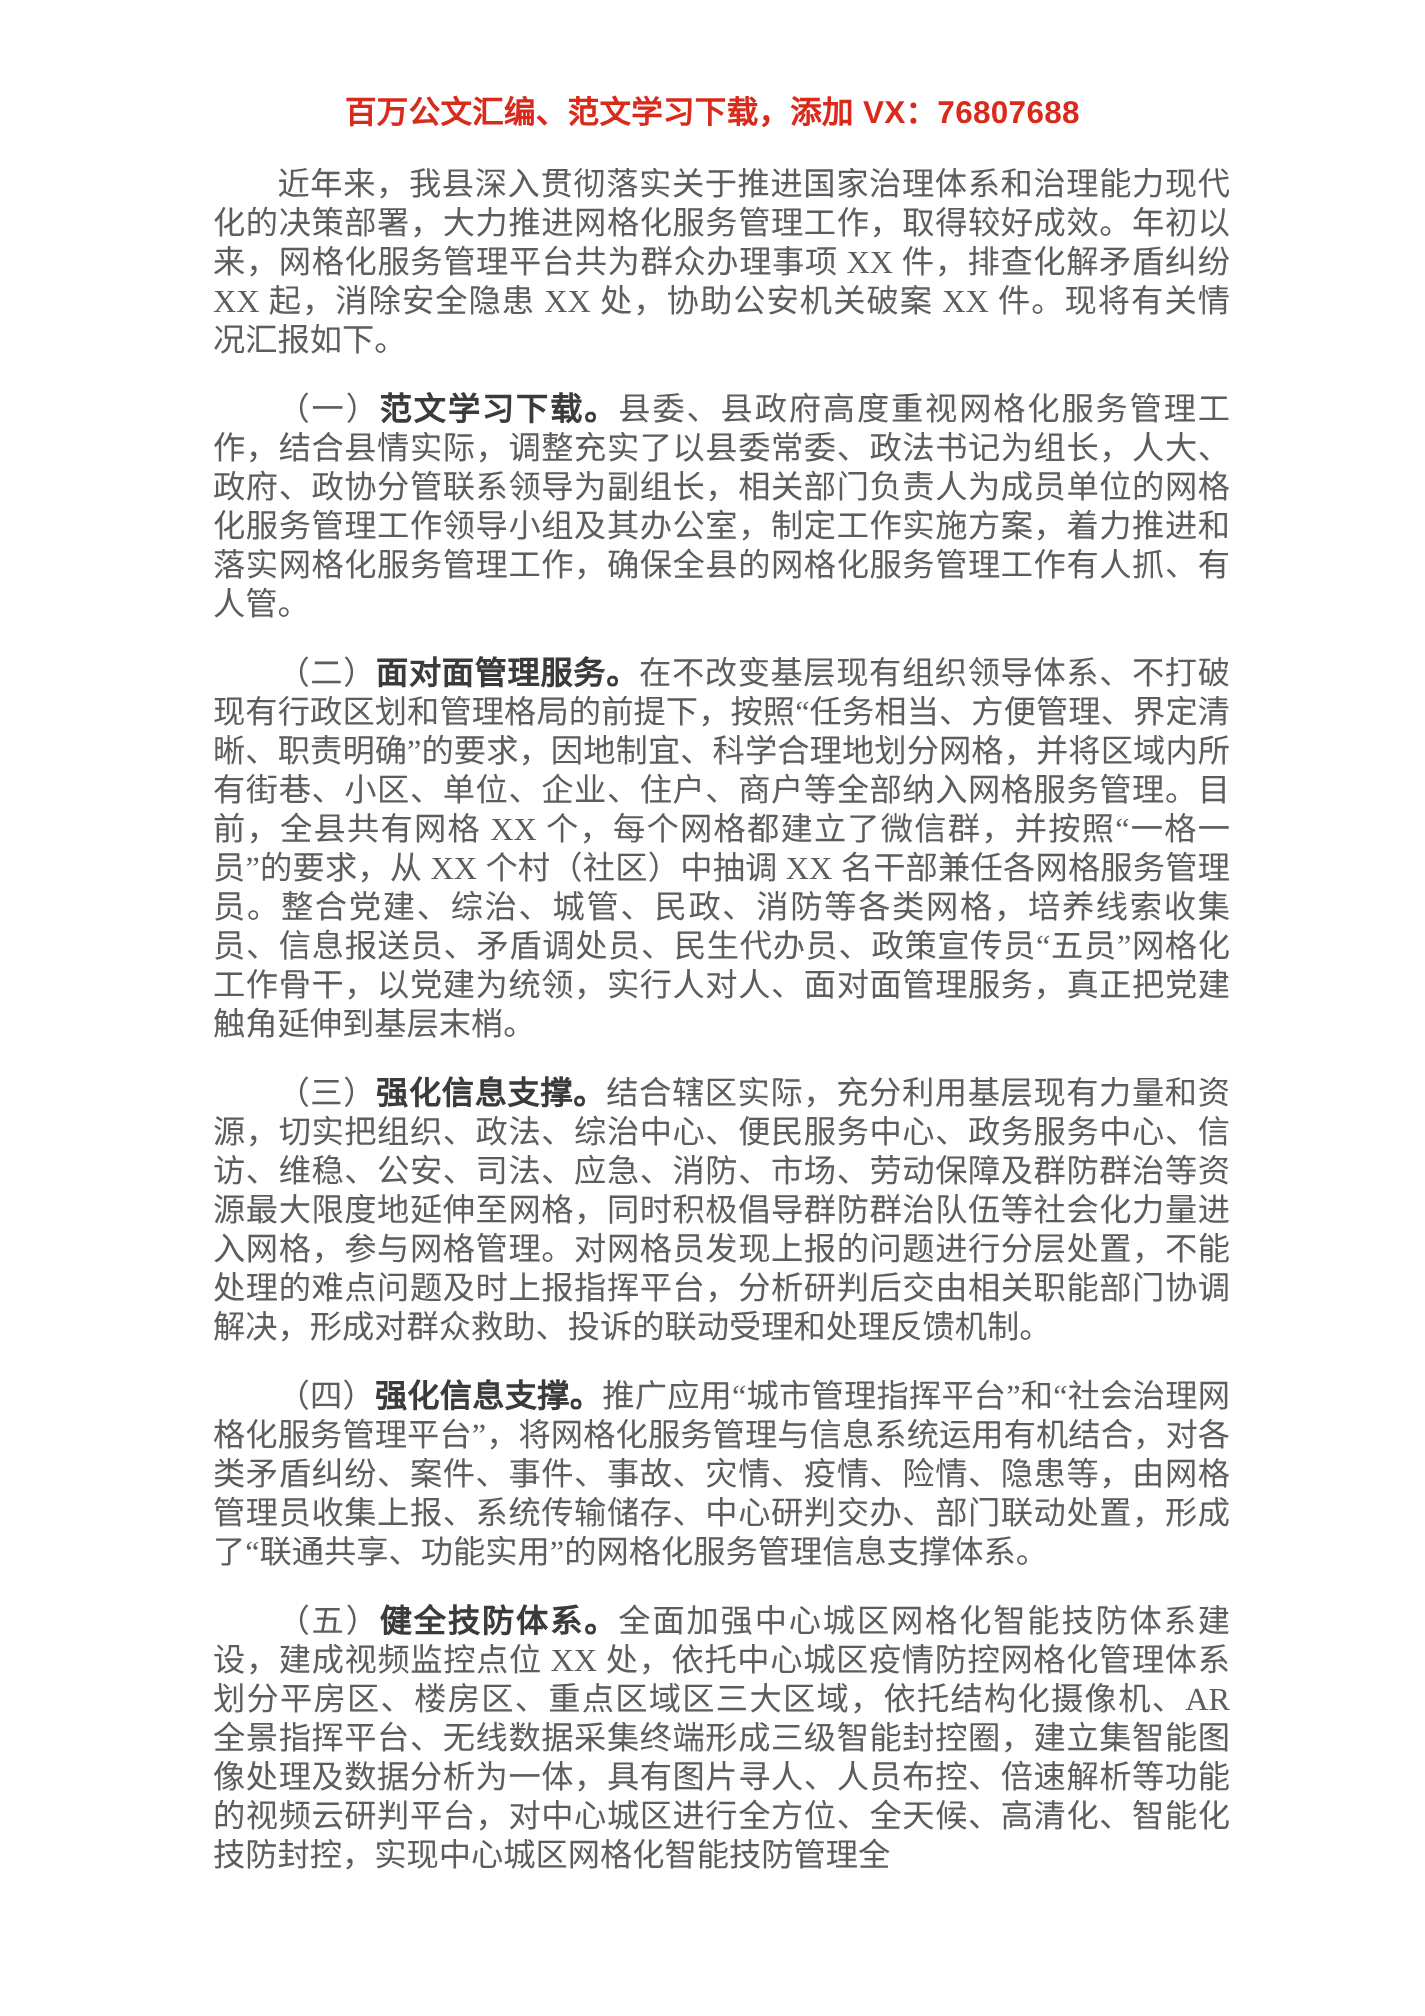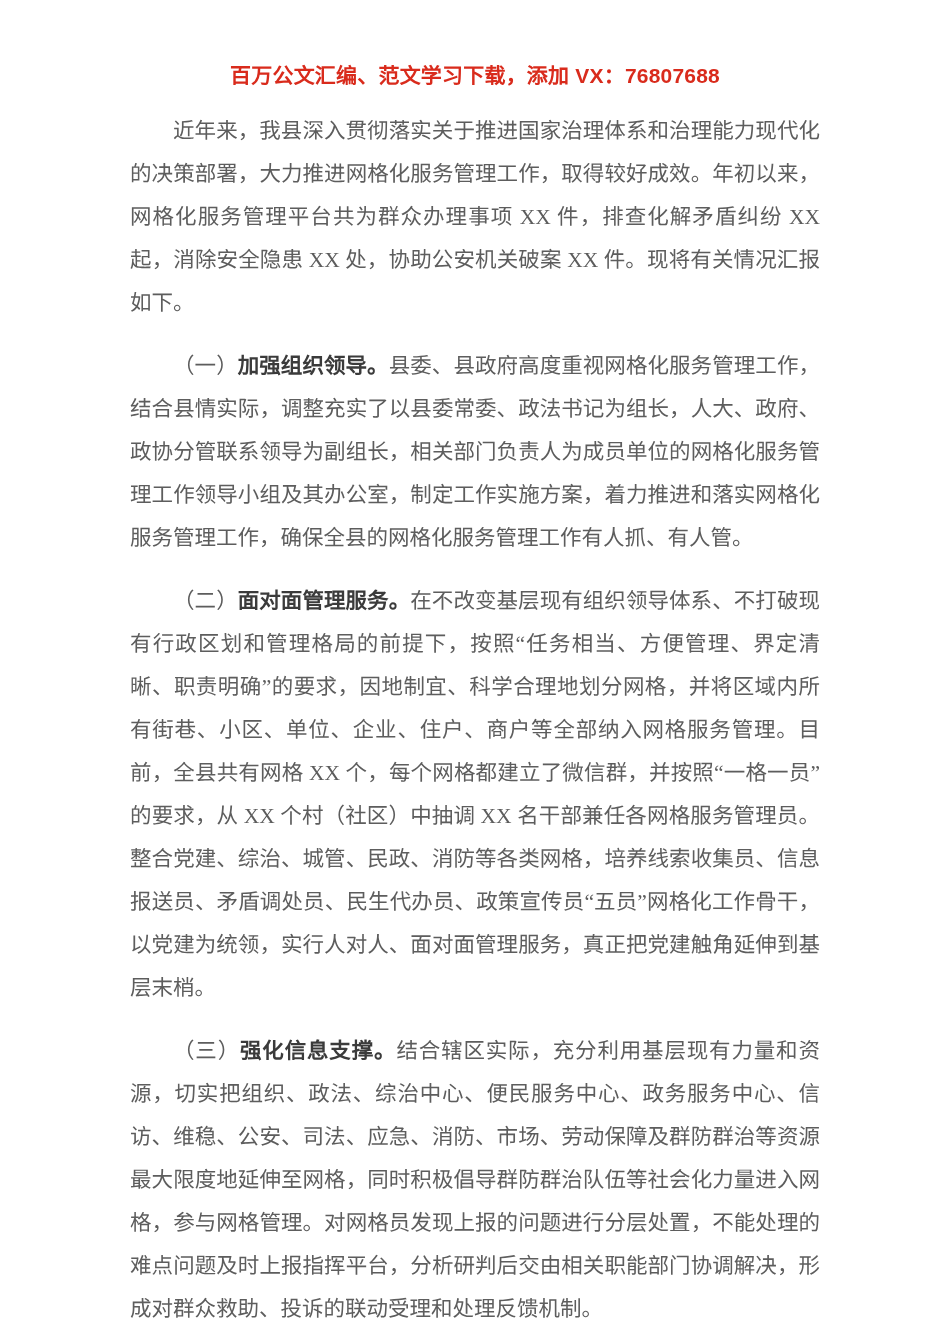--- a/index.html
+++ b/index.html
@@ -45,23 +45,23 @@
 
   
   .doc-body {
     position: absolute;
     top: 110px;
     left: 130px;
     width: 690px;
   }
 
   .para {
-    margin: 0 0 0 0;
+    margin: 0 0 0 12px;
     font-size: 21.5px;
-    line-height: 43px;
+    line-height: 26px;
     color: #5d5d5d;
     text-align: justify;
     text-justify: inter-ideograph;
     text-indent: 2em;
     font-family: "Liberation Serif", "DejaVu Serif", serif;
   }
 
   .para + .para {
     margin-top: 20px;
   }
@@ -94,31 +94,34 @@
   <div class="promo-banner">
     <span class="promo-text">百万公文汇编、范文学习下载，添加 VX：76807688</span>
   </div>
 
   <div class="doc-body">
 
     <p class="para">近年来，我县深入贯彻落实关于推进国家治理体系和治理能力现代化的决策部署，大力推进网格化服务管理工作，取得较好成效。年初以来，网格化服务管理平台共为群众办理事项 XX 件，排查化解矛盾纠纷 XX 起，消除安全隐患 XX 处，协助公安机关破案 XX 件。现将有关情况汇报如下。</p>
 
 
     <p class="para">
-      <span class="lead-num">（一）</span><span class="lead">加强组织领导</span><span class="lead">。</span><span>县委、县政府高度重视网格化服务管理工作，结合县情实际，调整充实了以县委常委、政法书记为组长，人大、政府、政协分管联系领导为副组长，相关部门负责人为成员单位的网格化服务管理工作领导小组及其办公室，制定工作实施方案，着力推进和落实网格化服务管理工作，确保全县的网格化服务管理工作有人抓、有人管。</span>
+      <span class="lead-num">（一）</span><span class="lead">范文学习下载</span><span class="lead">。</span><span>县委、县政府高度重视网格化服务管理工作，结合县情实际，调整充实了以县委常委、政法书记为组长，人大、政府、政协分管联系领导为副组长，相关部门负责人为成员单位的网格化服务管理工作领导小组及其办公室，制定工作实施方案，着力推进和落实网格化服务管理工作，确保全县的网格化服务管理工作有人抓、有人管。</span>
     </p>
 
     <p class="para">
       <span class="lead-num">（二）</span><span class="lead">面对面管理服务</span><span class="lead">。</span><span>在不改变基层现有组织领导体系、不打破现有行政区划和管理格局的前提下，按照“任务相当、方便管理、界定清晰、职责明确”的要求，因地制宜、科学合理地划分网格，并将区域内所有街巷、小区、单位、企业、住户、商户等全部纳入网格服务管理。目前，全县共有网格 XX 个，每个网格都建立了微信群，并按照“一格一员”的要求，从 XX 个村（社区）中抽调 XX 名干部兼任各网格服务管理员。整合党建、综治、城管、民政、消防等各类网格，培养线索收集员、信息报送员、矛盾调处员、民生代办员、政策宣传员“五员”网格化工作骨干，以党建为统领，实行人对人、面对面管理服务，真正把党建触角延伸到基层末梢。</span>
     </p>
 
     <p class="para">
       <span class="lead-num">（三）</span><span class="lead">强化信息支撑</span><span class="lead">。</span><span>结合辖区实际，充分利用基层现有力量和资源，切实把组织、政法、综治中心、便民服务中心、政务服务中心、信访、维稳、公安、司法、应急、消防、市场、劳动保障及群防群治等资源最大限度地延伸至网格，同时积极倡导群防群治队伍等社会化力量进入网格，参与网格管理。对网格员发现上报的问题进行分层处置，不能处理的难点问题及时上报指挥平台，分析研判后交由相关职能部门协调解决，形成对群众救助、投诉的联动受理和处理反馈机制。</span>
     </p>
 
+    <p class="para">
+      <span class="lead-num">（四）</span><span class="lead">强化信息支撑</span><span class="lead">。</span><span>推广应用“城市管理指挥平台”和“社会治理网格化服务管理平台”，将网格化服务管理与信息系统运用有机结合，对各类矛盾纠纷、案件、事件、事故、灾情、疫情、险情、隐患等，由网格管理员收集上报、系统传输储存、中心研判交办、部门联动处置，形成了“联通共享、功能实用”的网格化服务管理信息支撑体系。</span>
+    </p>
 
     <p class="para">
       <span class="lead-num">（五）</span><span class="lead">健全技防体系</span><span class="lead">。</span><span>全面加强中心城区网格化智能技防体系建设，建成视频监控点位 XX 处，依托中心城区疫情防控网格化管理体系划分平房区、楼房区、重点区域区三大区域，依托结构化摄像机、AR 全景指挥平台、无线数据采集终端形成三级智能封控圈，建立集智能图像处理及数据分析为一体，具有图片寻人、人员布控、倍速解析等功能的视频云研判平台，对中心城区进行全方位、全天候、高清化、智能化技防封控，实现中心城区网格化智能技防管理全</span>
     </p>
 
   </div>
 
 </div>
 
 </body></html>

